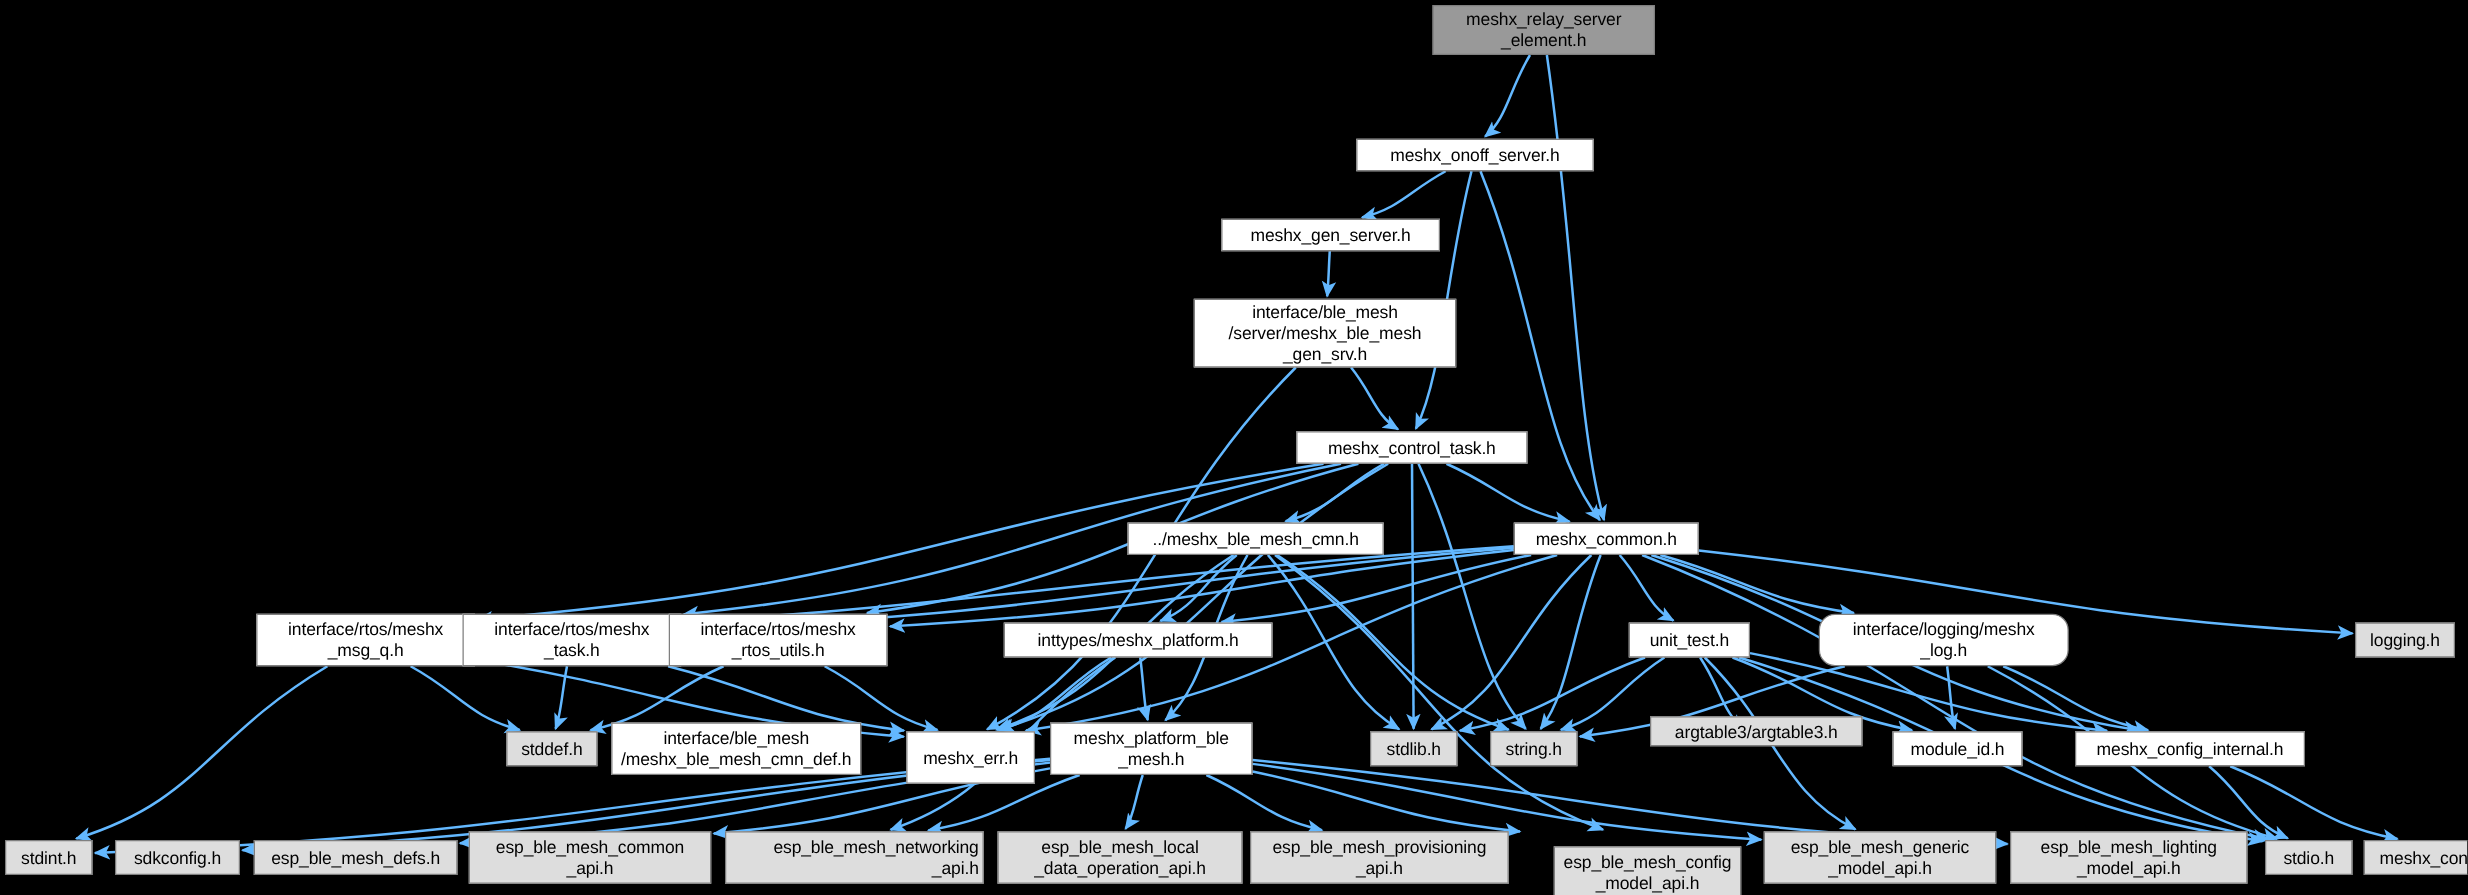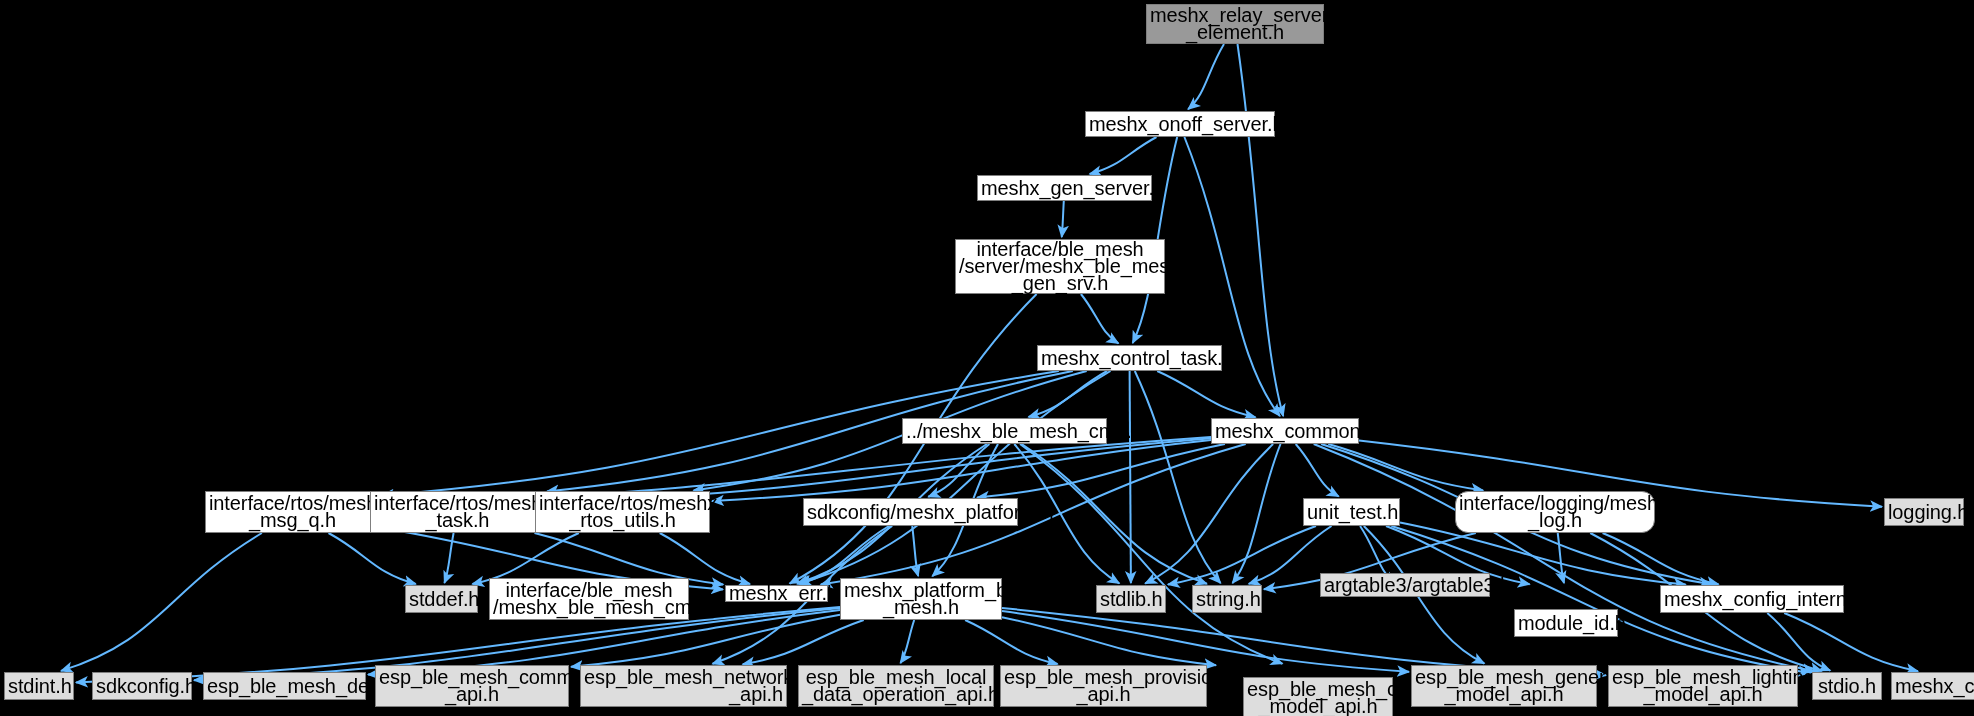--- a/index.html
+++ b/index.html
@@ -25,21 +25,21 @@
   }
   .node-box {
     position: absolute;
     box-sizing: border-box;
     border: 1px solid #7f7f7f;
     display: flex;
     align-items: center;
     justify-content: center;
     text-align: center;
     color: #000000;
-    font-size: 20px;
+    font-size: 14px;
     line-height: 17px;
     font-family: "Liberation Sans", sans-serif;
     white-space: pre-line;
     letter-spacing: -0.1px;
   }
   .node-white { background: #ffffff; }
   .node-gray  { background: #dddddd; }
   .node-root  { background: #999999; }
   .node-label {
     display: block;
@@ -138,35 +138,35 @@
 _gen_srv.h</span></div>
       <div class="node-box node-white" style="left: 1037px; top: 345px; width: 185px; height: 26px;"><span class="node-label">meshx_control_task.h</span></div>
       <div class="node-box node-white" style="left: 902px; top: 418px; width: 205px; height: 26px;"><span class="node-label">../meshx_ble_mesh_cmn.h</span></div>
       <div class="node-box node-white" style="left: 1211px; top: 418px; width: 148px; height: 26px;"><span class="node-label">meshx_common.h</span></div>
       <div class="node-box node-white" style="left: 205px; top: 491px; width: 175px; height: 42px;"><span class="node-label">interface/rtos/meshx
 _msg_q.h</span></div>
       <div class="node-box node-white" style="left: 370px; top: 491px; width: 175px; height: 42px;"><span class="node-label">interface/rtos/meshx
 _task.h</span></div>
       <div class="node-box node-white" style="left: 535px; top: 491px; width: 175px; height: 42px;"><span class="node-label">interface/rtos/meshx
 _rtos_utils.h</span></div>
-      <div class="node-box node-white" style="left: 803px; top: 498px; width: 215px; height: 28px;"><span class="node-label">sdkconfig/meshx_platform.h</span></div>
+      <div class="node-box node-white" style="left: 803px; top: 498px; width: 215px; height: 28px;"><span class="node-label">inttypes/meshx_platform.h</span></div>
       <div class="node-box node-white" style="left: 1303px; top: 498px; width: 97px; height: 28px;"><span class="node-label">unit_test.h</span></div>
       <div class="node-box node-white" style="left: 1455px; top: 491px; width: 200px; height: 42px; border-radius: 13px;"><span class="node-label">interface/logging/meshx
 _log.h</span></div>
       <div class="node-box node-gray" style="left: 1884px; top: 498px; width: 80px; height: 28px;"><span class="node-label">logging.h</span></div>
       <div class="node-box node-gray" style="left: 405px; top: 585px; width: 73px; height: 28px;"><span class="node-label">stddef.h</span></div>
       <div class="node-box node-white" style="left: 489px; top: 578px; width: 200px; height: 42px;"><span class="node-label">interface/ble_mesh
 /meshx_ble_mesh_cmn_def.h</span></div>
-      <div class="node-box node-white" style="left: 725px; top: 585px; width: 103px; height: 17px;"><span class="node-label">meshx_err.h</span></div>
+      <div class="node-box node-white" style="left: 725px; top: 585px; width: 103px; height: 42px;"><span class="node-label">meshx_err.h</span></div>
       <div class="node-box node-white" style="left: 840px; top: 578px; width: 162px; height: 42px;"><span class="node-label">meshx_platform_ble
 _mesh.h</span></div>
       <div class="node-box node-gray" style="left: 1096px; top: 585px; width: 70px; height: 28px;"><span class="node-label">stdlib.h</span></div>
       <div class="node-box node-gray" style="left: 1192px; top: 585px; width: 70px; height: 28px;"><span class="node-label">string.h</span></div>
       <div class="node-box node-gray" style="left: 1320px; top: 573px; width: 170px; height: 24px;"><span class="node-label">argtable3/argtable3.h</span></div>
-      <div class="node-box node-white" style="left: 1514px; top: 585px; width: 104px; height: 28px; margin-top: 24px;"><span class="node-label">module_id.h</span></div>
+      <div class="node-box node-white" style="left: 1514px; top: 585px; width: 104px; height: 28px;"><span class="node-label">module_id.h</span></div>
       <div class="node-box node-white" style="left: 1660px; top: 585px; width: 184px; height: 28px;"><span class="node-label">meshx_config_internal.h</span></div>
       <div class="node-box node-gray" style="left: 4px; top: 672px; width: 70px; height: 28px;"><span class="node-label">stdint.h</span></div>
       <div class="node-box node-gray" style="left: 92px; top: 672px; width: 100px; height: 28px;"><span class="node-label">sdkconfig.h</span></div>
       <div class="node-box node-gray" style="left: 203px; top: 672px; width: 163px; height: 28px;"><span class="node-label">esp_ble_mesh_defs.h</span></div>
       <div class="node-box node-gray" style="left: 375px; top: 665px; width: 194px; height: 42px;"><span class="node-label">esp_ble_mesh_common
 _api.h</span></div>
       <div class="node-box node-gray" style="left: 580px; top: 665px; width: 207px; height: 42px; text-align: right;"><span class="node-label">esp_ble_mesh_networking
 _api.h</span></div>
       <div class="node-box node-gray" style="left: 798px; top: 665px; width: 196px; height: 42px;"><span class="node-label">esp_ble_mesh_local
 _data_operation_api.h</span></div>

